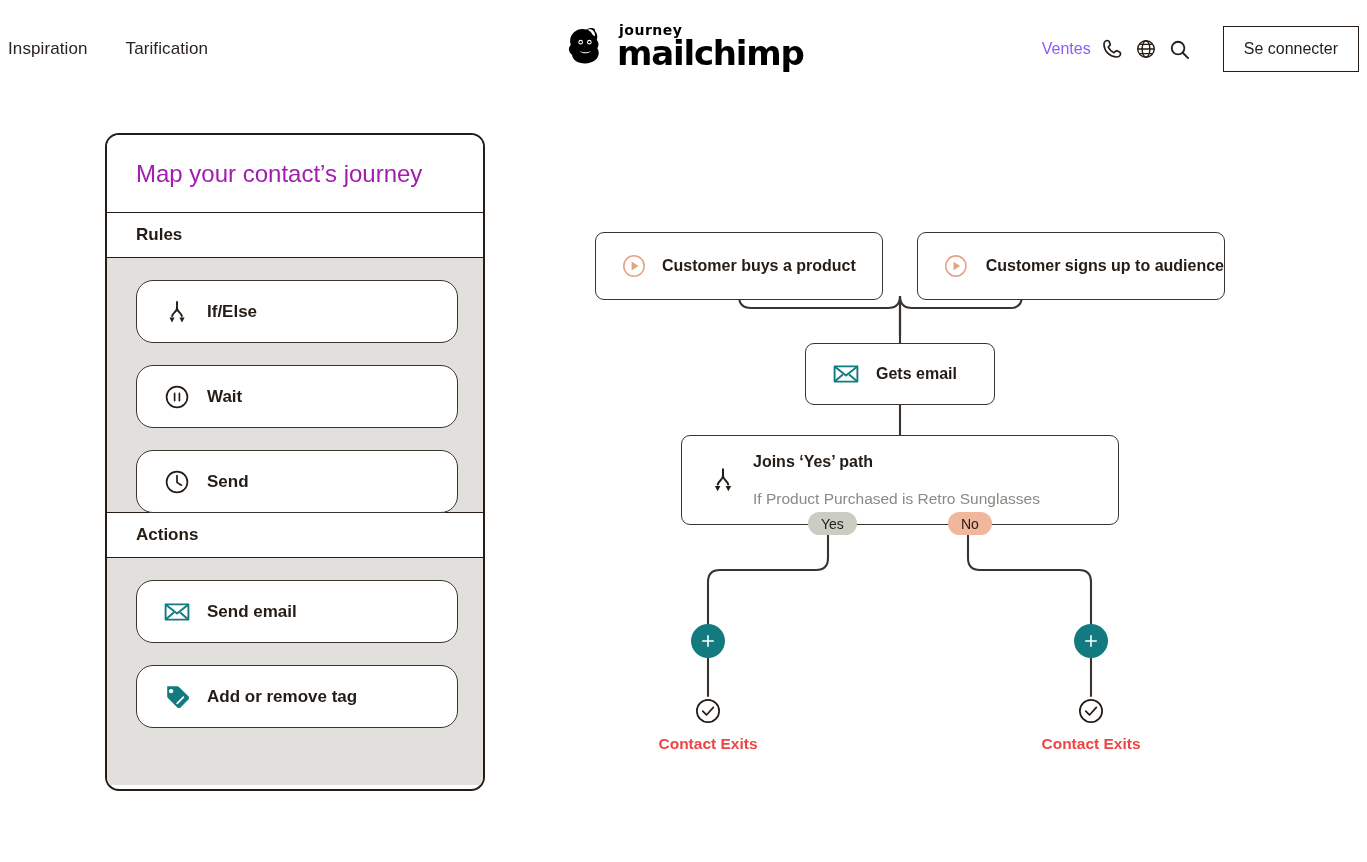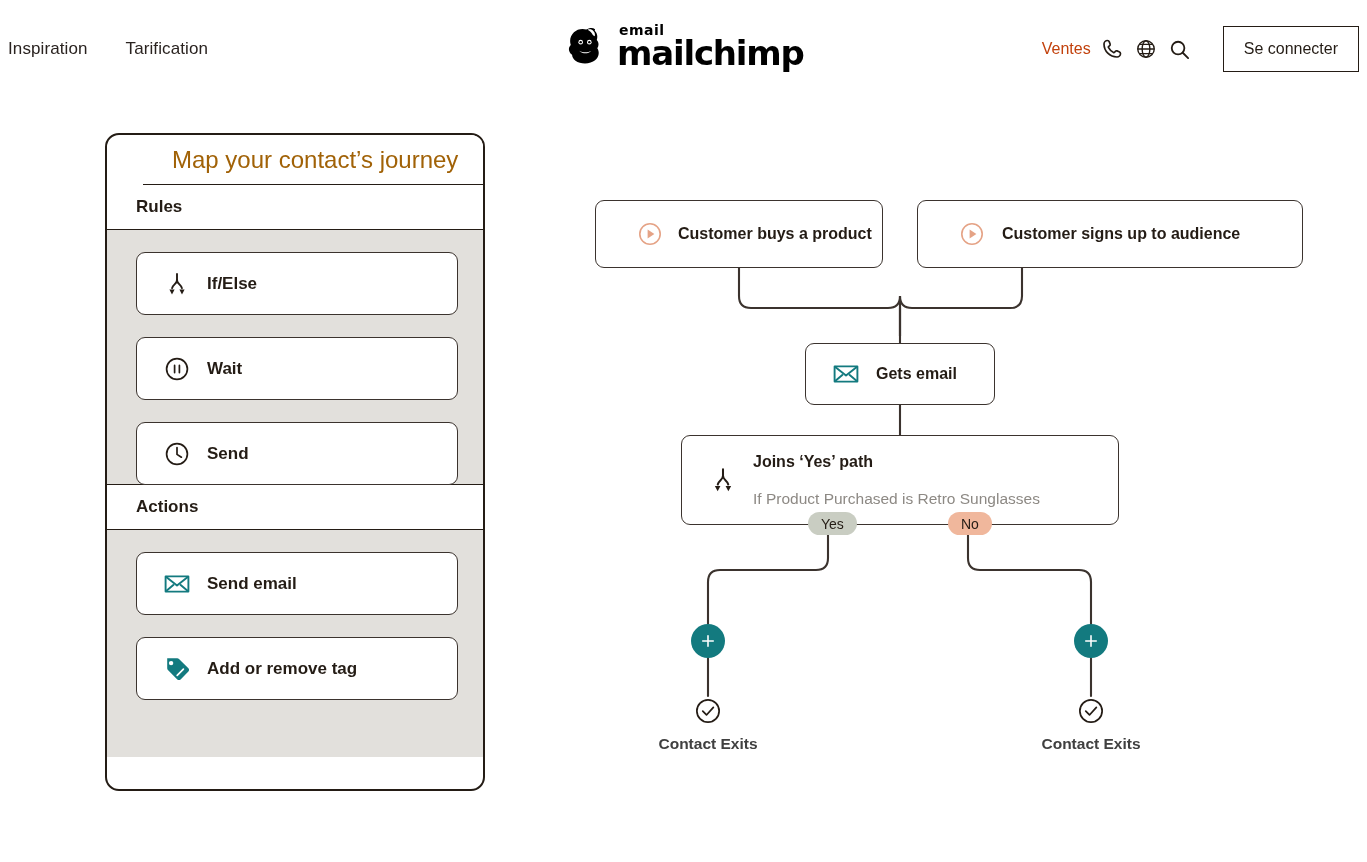--- a/index.html
+++ b/index.html
@@ -35,77 +35,77 @@
   }
   .logo-word{
     font-size:34px;font-weight:800;letter-spacing:-1.2px;color:#000;
     font-family:"DejaVu Sans", sans-serif;line-height:.84;
   }
 
   .nav-right{
     position:absolute;right:8px;top:26px;display:flex;align-items:center;gap:0;
   }
   .ventes{
-    font-size:16px;color:#c2410c;margin-right:4px;cursor:pointer;line-height:24px;
+    font-size:16px;color:#8b5cf6;margin-right:4px;cursor:pointer;line-height:24px;
   }
   .icon-btn{
     width:34px;height:40px;display:flex;align-items:center;justify-content:center;
     cursor:pointer;
   }
   .login-btn{
     margin-left:26px;
     border:1.6px solid #241c15;background:#fff;color:#241c15;
     font-size:16px;font-family:"Liberation Sans", sans-serif;
     padding:0 20px;height:46px;line-height:44px;cursor:pointer;
     white-space:nowrap;
   }
 
   
   .panel{
     position:absolute;left:105px;top:133px;width:380px;height:658px;
     background:#fff;border:2.4px solid #241c15;border-radius:14px;
     box-sizing:border-box;overflow:hidden;
   }
   .panel-title{
-    height:50px;display:flex;align-items:center;padding-left:29px;
-    font-size:24px;color:#a16207;background:#fff;
-    border-bottom:1.6px solid #241c15;box-sizing:border-box;margin-left:36px;
+    height:78px;display:flex;align-items:center;padding-left:29px;
+    font-size:24px;color:#a21caf;background:#fff;
+    border-bottom:1.6px solid #241c15;box-sizing:border-box;
   }
   .section-head{
     height:45px;display:flex;align-items:center;padding-left:29px;
     font-size:17px;font-weight:700;color:#241c15;background:#fff;
     border-bottom:1.6px solid #241c15;box-sizing:border-box;
   }
   .section-body{
     background:#e2e0dc;padding:22px 25px 22px 29px;box-sizing:border-box;
   }
   .rules-body{height:255px;border-bottom:1.6px solid #241c15;}
   .actions-body{height:227px;}
   .item-card{
-    background:#fff;border:1.4px solid #3b332e;border-radius:9px;
+    background:#fff;border:1.4px solid #3b332e;border-radius:17px;
     height:63px;display:flex;align-items:center;gap:16px;
     padding-left:26px;margin-bottom:22px;box-sizing:border-box;
     cursor:pointer;
   }
   .item-card:last-child{margin-bottom:0;}
   .item-label{font-size:17px;font-weight:700;color:#241c15;}
   .item-icon{width:28px;height:28px;flex:none;display:block;}
 
   
   .canvas{position:absolute;left:560px;top:130px;width:790px;height:680px;}
   .flow-svg{position:absolute;left:0;top:0;width:790px;height:680px;}
 
   .node{
     position:absolute;box-sizing:border-box;
     background:#fff;border:1.7px solid #3b332e;border-radius:9px;
     display:flex;align-items:center;cursor:pointer;
   }
-  .node-trigger{height:68px;padding-left:42px;gap:16px;}
+  .node-trigger{height:68px;padding-left:26px;gap:16px;margin-top:32px;}
   #node-trigger-1{left:35px;top:70px;width:288px;}
-  #node-trigger-2{left:357px;top:70px;width:386px;gap:18px;}
+  #node-trigger-2{left:357px;top:70px;width:308px;gap:18px;}
   #node-email{left:245px;top:213px;width:190px;height:62px;padding-left:26px;gap:16px;}
   #node-branch{left:121px;top:305px;width:438px;height:90px;padding-left:26px;gap:15px;align-items:center;}
 
   .node-label{font-size:16px;font-weight:700;color:#241c15;white-space:nowrap;}
   .branch-text{display:flex;flex-direction:column;gap:17px;}
   .branch-title{font-size:16px;font-weight:700;color:#241c15;line-height:20px;}
   .branch-sub{font-size:15.5px;color:#8d8984;line-height:20px;white-space:nowrap;}
 
   .badge{
     position:absolute;height:23px;border-radius:12px;
@@ -120,21 +120,21 @@
     position:absolute;width:34px;height:34px;border-radius:50%;
     background:#137a7f;display:flex;align-items:center;justify-content:center;
     cursor:pointer;
   }
   #plus-yes{left:131px;top:494px;}
   #plus-no{left:514px;top:494px;}
 
   .exit-node{position:absolute;display:flex;flex-direction:column;align-items:center;gap:9px;}
   #exit-yes{left:98px;top:566px;width:100px;}
   #exit-no{left:481px;top:566px;width:100px;}
-  .exit-label{font-size:15.5px;font-weight:700;color:#404040;white-space:nowrap;}
+  .exit-label{font-size:15.5px;font-weight:700;color:#ef4444;white-space:nowrap;}
 </style>
 </head>
 <body>
 
 <div class="header">
 
   <div class="nav-left">
     <span class="nav-link">Inspiration</span>
     <span class="nav-link">Tarification</span>
   </div>
@@ -143,21 +143,21 @@
     <svg class="logo-mark" viewBox="0 0 64 64">
       <path fill="#000" d="M46 10c-3.2-2.6-8.2-2.2-12.2.6-1.6-.5-3.4-.8-5.2-.8-4.6 0-8.9 1.7-12 4.6-3.4 3.2-5.3 7.6-5.3 12.2 0 1.9.3 3.7.9 5.4-1.6 1.6-2.6 3.7-2.6 6 0 3.1 1.7 5.9 4.4 7.5.2 3.3 1.9 6.3 4.8 8.4 3.4 2.5 8.1 3.8 13.2 3.8 5.6 0 10.6-1.6 14-4.4 3.3-2.7 5.1-6.4 5.1-10.3 0-2.4-.7-4.6-2-6.6 1.1-1.5 1.7-3.3 1.7-5.2 0-2.3-.9-4.4-2.4-6 1-3.1 1-6.4-.2-9.1-.6-1.5-1.5-2.8-2.7-3.8l.5-2.3zM43.8 13c1.6 1.3 2.4 3.9 1.9 6.8-.8-.5-1.7-.9-2.6-1.2-1.6-3.5-4.2-6.2-7.5-7.7 2.9-1.2 6.1-.9 8.2 2.1z"></path>
       <circle fill="#fff" cx="26" cy="28" r="3.2"></circle>
       <circle fill="#000" cx="26" cy="28" r="1.7"></circle>
       <circle fill="#fff" cx="38" cy="28" r="3.2"></circle>
       <circle fill="#000" cx="38" cy="28" r="1.7"></circle>
       <path fill="#fff" d="M24 40c2.5 2.4 5.5 3.6 8.6 3.6 3 0 5.8-1.1 8-3.2-2.3 1.1-5 1.7-8 1.7s-6-.7-8.6-2.1z"></path>
       <circle fill="#000" cx="13.5" cy="36" r="2.6"></circle>
     </svg>
     <div class="logo-text">
-      <span class="logo-intuit">email</span>
+      <span class="logo-intuit">journey</span>
       <span class="logo-word">mailchimp</span>
     </div>
   </div>
 
   <div class="nav-right">
     <span class="ventes">Ventes</span>
     <span class="icon-btn">
       <svg width="24" height="24" viewBox="0 0 24 24" fill="none" stroke="#241c15" stroke-width="1.7" stroke-linecap="round" stroke-linejoin="round">
         <path d="M7.5 3.5c.9 0 1.5.6 1.8 1.4l.8 2.1c.2.6.1 1.2-.4 1.6l-1.2 1c-.2.2-.3.5-.1.8a12 12 0 0 0 5.2 5.2c.3.2.6.1.8-.1l1-1.2c.4-.5 1-.6 1.6-.4l2.1.8c.8.3 1.4.9 1.4 1.8 0 1.9-1.6 3.5-3.5 3.5C9.8 20 4 14.2 4 7 4 5.1 5.6 3.5 7.5 3.5z"></path>
       </svg>

